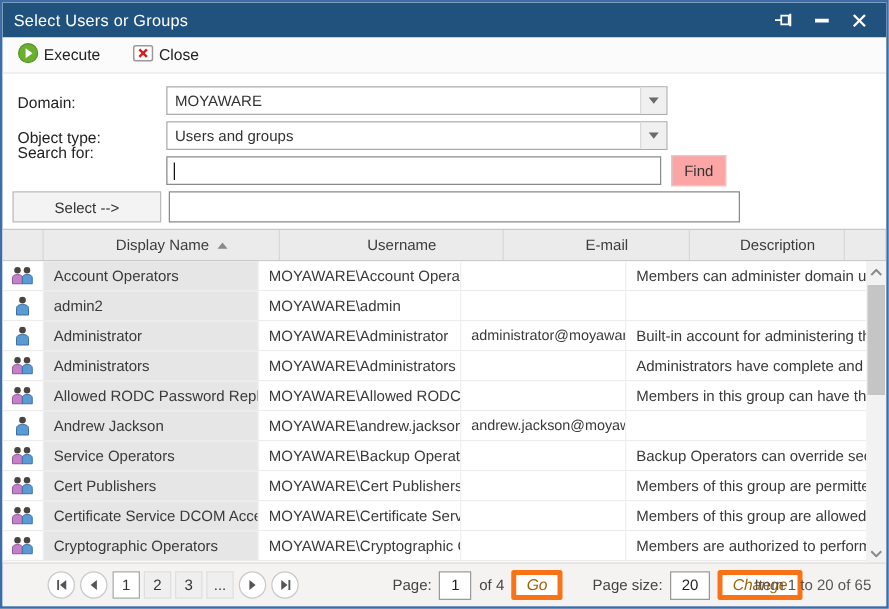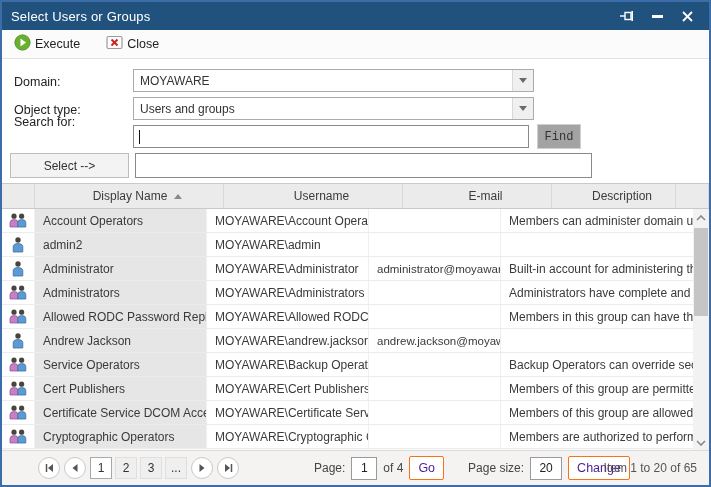--- a/index.html
+++ b/index.html
@@ -33,22 +33,22 @@
   }
   .combo .val { flex:1; font-size:12px; color:#333; padding-left:6px; }
   .combo .arrowbox {
     width:21px; height:100%; background:#f0f0f0; border-left:1px solid #d9d9d9;
     display:flex; align-items:center; justify-content:center;
   }
   .darrow { width:0; height:0; border-left:4px solid transparent; border-right:4px solid transparent; border-top:5px solid #6a6a6a; }
   .textbox { position:absolute; border:1px solid #8a8a8a; background:#fff; }
   .caret { position:absolute; left:5px; top:4px; width:1px; height:14px; background:#111; }
   .btn-flat {
-    position:absolute; background:#a3a3a3; border:1px solid #d0d0d0;
-    font-size:12px; color:#333; display:flex; align-items:center; justify-content:center;font-family:Liberation Mono, monospace;
+    position:absolute; background:#fca5a5; border:1px solid #d0d0d0;
+    font-size:12px; color:#333; display:flex; align-items:center; justify-content:center;
   }
   .btn-select {
     position:absolute; background:#f3f3f3; border:1px solid #bdbdbd;
     font-size:12px; color:#333; display:flex; align-items:center; justify-content:center;
   }
   
   .grid { position:absolute; left:0; top:181px; width:707px; height:267px; background:#fafafa; border-top:1px solid #c9c9c9; }
   .ghead { display:flex; height:25px; background:#ebebeb; border-bottom:1px solid #c9c9c9;gap:17px; }
   .ghead .hcell {
     font-size:12px; color:#3c3c3c; display:flex; align-items:center; justify-content:center;
@@ -83,22 +83,22 @@
     display:flex; align-items:center; justify-content:center;
   }
   .pagebtn {
     min-width:22px; height:22px; padding:0 4px; display:flex; align-items:center; justify-content:center;
     background:#efefef; border:1px solid #dfdfdf; font-size:12px; color:#333;
   }
   .pagebtn.active { background:#fff; border:1px solid #a9a9a9; }
   .midpager { position:absolute; left:312px; top:5px; display:flex; align-items:center; gap:6px; }
   .numbox { width:26px; height:23px; border:1px solid #9a9a9a; background:#fff; text-align:center;
             font-size:12px; color:#222; display:flex; align-items:center; justify-content:center; }
-  .wbtn { height:24px; padding:0 8px; background:#fff; border:1px solid #f97316; border-radius:2px;
-          font-size:12.5px; color:#4c1d95; display:flex; align-items:center; justify-content:center; }
+  .wbtn { height:24px; padding:0 8px; background:#fff; border:4px solid #f97316; border-radius:2px;
+          font-size:12.5px; color:#a16207; display:flex; align-items:center; justify-content:center;font-style:italic; }
   .itemcount { position:absolute; right:12px; top:10px; font-size:12px; color:#555; }
   .gap12 { width:12px; }
 </style>
 </head>
 <body>
 
 <div class="window">
 
   <div class="titlebar">
     <span class="title">Select Users or Groups</span>

